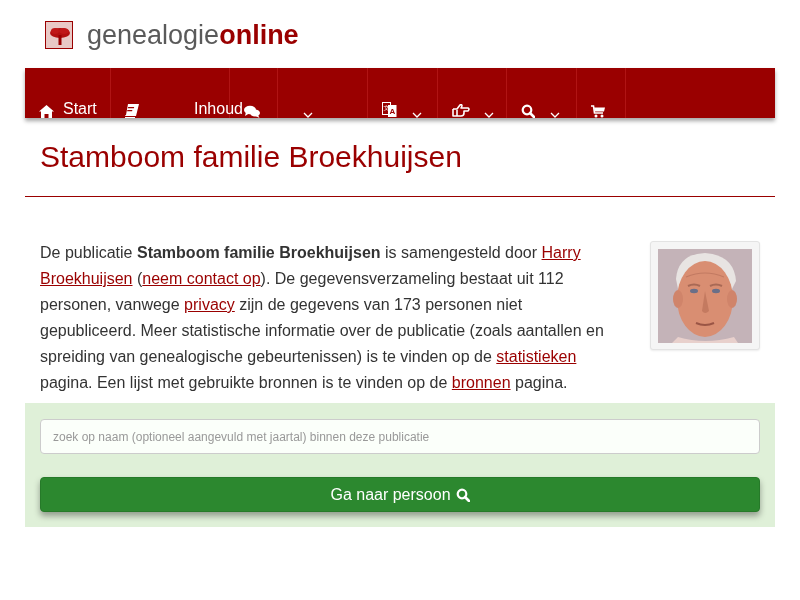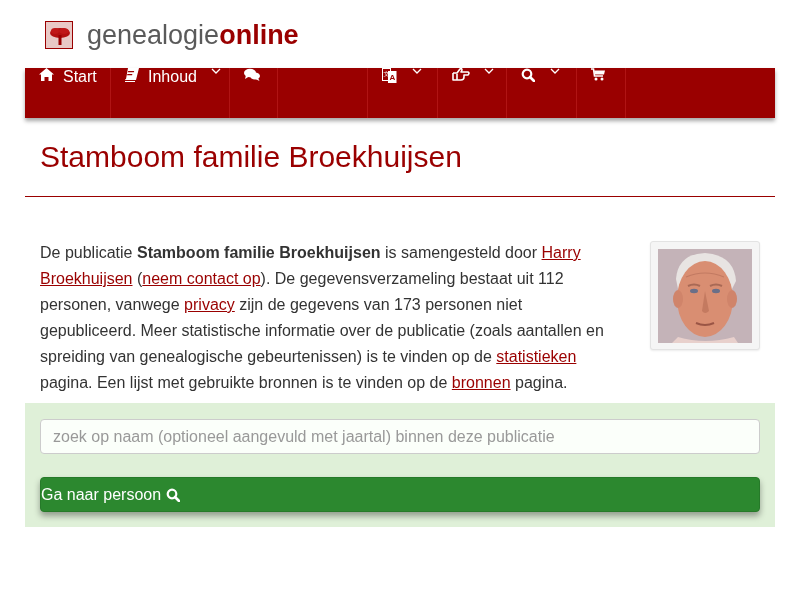--- a/index.html
+++ b/index.html
@@ -10,21 +10,21 @@
     .logo { position: absolute; left: 45px; top: 20px; height: 30px; display: flex; align-items: center; text-align: center; }
     .logo-icon { width: 28px; height: 28px; border: 1px solid #9a0000; background: #e9c9c6; position: relative; margin-right: 14px; }
     .logo-icon svg { position: absolute; left: 2px; top: 2px; }
     .logo-text { font-size: 27px; line-height: 30px; letter-spacing: 0px; }
     .logo-text .g { color: #5a5a5a; }
     .logo-text .o { color: #9a0000; font-weight: bold; }
 
     
     .navbar { position: absolute; left: 25px; top: 68px; width: 750px; height: 50px; background: #9a0000;
               box-shadow: 0 3px 4px rgba(0,0,0,0.35); display: flex; }
-    .nav-item { height: 50px; display: flex; align-items: flex-start; color: #ffffff; font-size: 16px;
+    .nav-item { height: 50px; display: flex; align-items: flex-end; color: #ffffff; font-size: 16px;
                 border-right: 1px solid #b01414; padding: 0 14px; cursor: pointer; }
     .nav-item .ico { display: inline-flex; align-items: center; margin-right: 9px; }
     .nav-item .chev { margin-left: 14px; display: inline-flex; align-items: center; }
     .nav-spacer { flex: 1; border-right: 1px solid #b01414; }
 
     
     .page-title { position: absolute; left: 40px; top: 140px; font-size: 30px; color: #9a0000; font-weight: normal; }
     .title-rule { position: absolute; left: 25px; top: 196px; width: 750px; height: 1px; background: #9a0000; }
 
     
@@ -33,26 +33,26 @@
     .intro a { color: #9a0000; text-decoration: underline; }
 
     
     .avatar { position: absolute; left: 650px; top: 241px; width: 110px; height: 109px; background: #f5f5f5;
               border: 1px solid #e3e3e3; border-radius: 3px; box-shadow: 0 1px 2px rgba(0,0,0,0.08); padding: 7px; }
     .avatar-img { width: 94px; height: 94px; background: #c9b6b8; position: relative; overflow: hidden; }
 
     
     .search-panel { position: absolute; left: 25px; top: 403px; width: 750px; height: 124px; background: #dff0d8; }
     .search-input { position: absolute; left: 15px; top: 16px; width: 720px; height: 35px; background: #fbfffa;
-                    border: 1px solid #cccccc; border-radius: 4px; font-size: 16px; padding: 0 12px; color: #555;
+                    border: 1px solid #cccccc; border-radius: 4px; font-size: 12px; padding: 0 12px; color: #555;
                     font-family: "Liberation Sans", sans-serif; outline: none; }
     .search-input::placeholder { color: #999999; }
     .search-button { position: absolute; left: 15px; top: 74px; width: 720px; height: 35px; background: #2c882f;
                      border: 1px solid #267a29; border-radius: 4px; color: #ffffff; font-size: 16px;
-                     box-shadow: 0 4px 6px rgba(0,0,0,0.35); display: flex; align-items: center; 
+                     box-shadow: 0 4px 6px rgba(0,0,0,0.35); display: flex; align-items: center; justify-content: center;
                      cursor: pointer; font-family: "Liberation Sans", sans-serif; }
     .search-button .ico { margin-left: 5px; display: inline-flex; align-items: center; }
   </style>
 </head>
 <body>
 
 <div class="logo">
   <div class="logo-icon">
     <svg width="24" height="24" viewBox="0 0 24 24">
       <ellipse cx="12" cy="9" rx="10" ry="5" fill="#b31010"></ellipse>
@@ -68,21 +68,21 @@
 
 <nav class="navbar">
   <div class="nav-item" style="width:86px;">
     <span class="ico">
       <svg width="15" height="13" viewBox="0 0 15 13">
           <path d="M7.5 0 L15 6.5 L13 6.5 L13 13 L9.5 13 L9.5 9 L5.5 9 L5.5 13 L2 13 L2 6.5 L0 6.5 Z" fill="#fff"></path>
         </svg>
     </span>
     <span>Start</span>
   </div>
-  <div class="nav-item" style="width:119px;">
+  <div class="nav-item" style="width:119px;gap:46px;">
     <span class="ico">
       <svg width="14" height="14" viewBox="0 0 14 14">
           <path d="M3 0 L14 0 L11 12 L0 12 L0 13 L10 13 L10 14 L0 14 Q-1 12 1 11 Z" fill="#fff"></path>
           <rect x="4" y="3" width="6" height="1.2" fill="#9a0000" transform="skewX(-15)"></rect>
           <rect x="4" y="6" width="5" height="1.2" fill="#9a0000" transform="skewX(-15)"></rect>
         </svg>
     </span>
     <span>Inhoud</span>
     <span class="chev">
       <svg width="10" height="6" viewBox="0 0 10 6">

